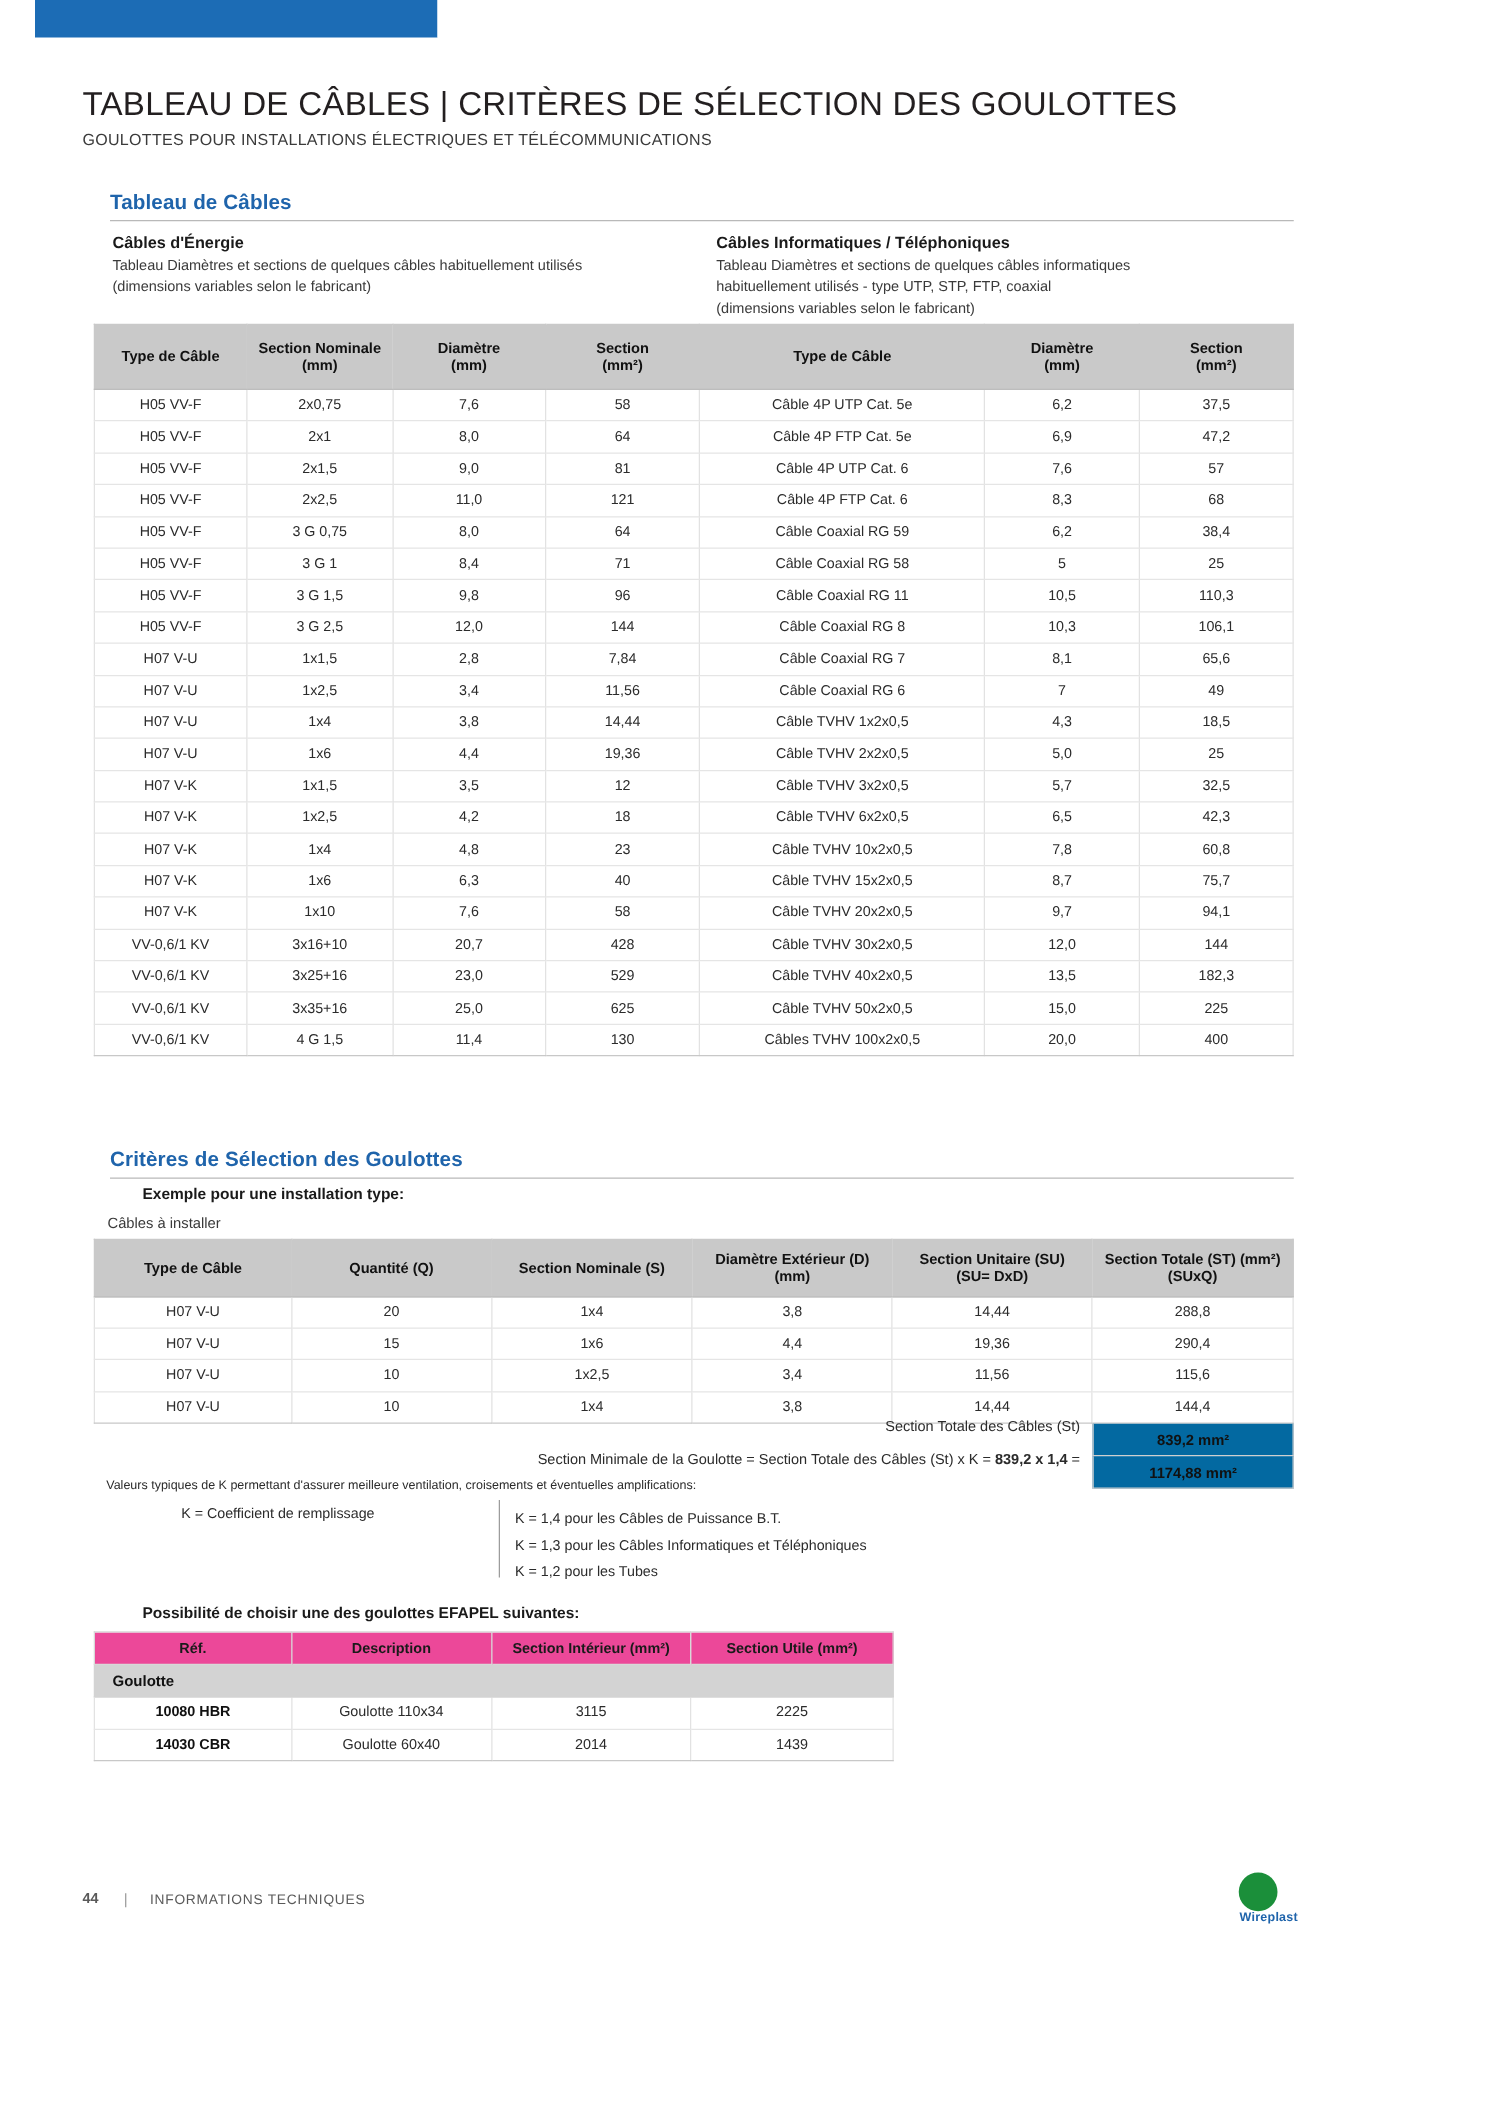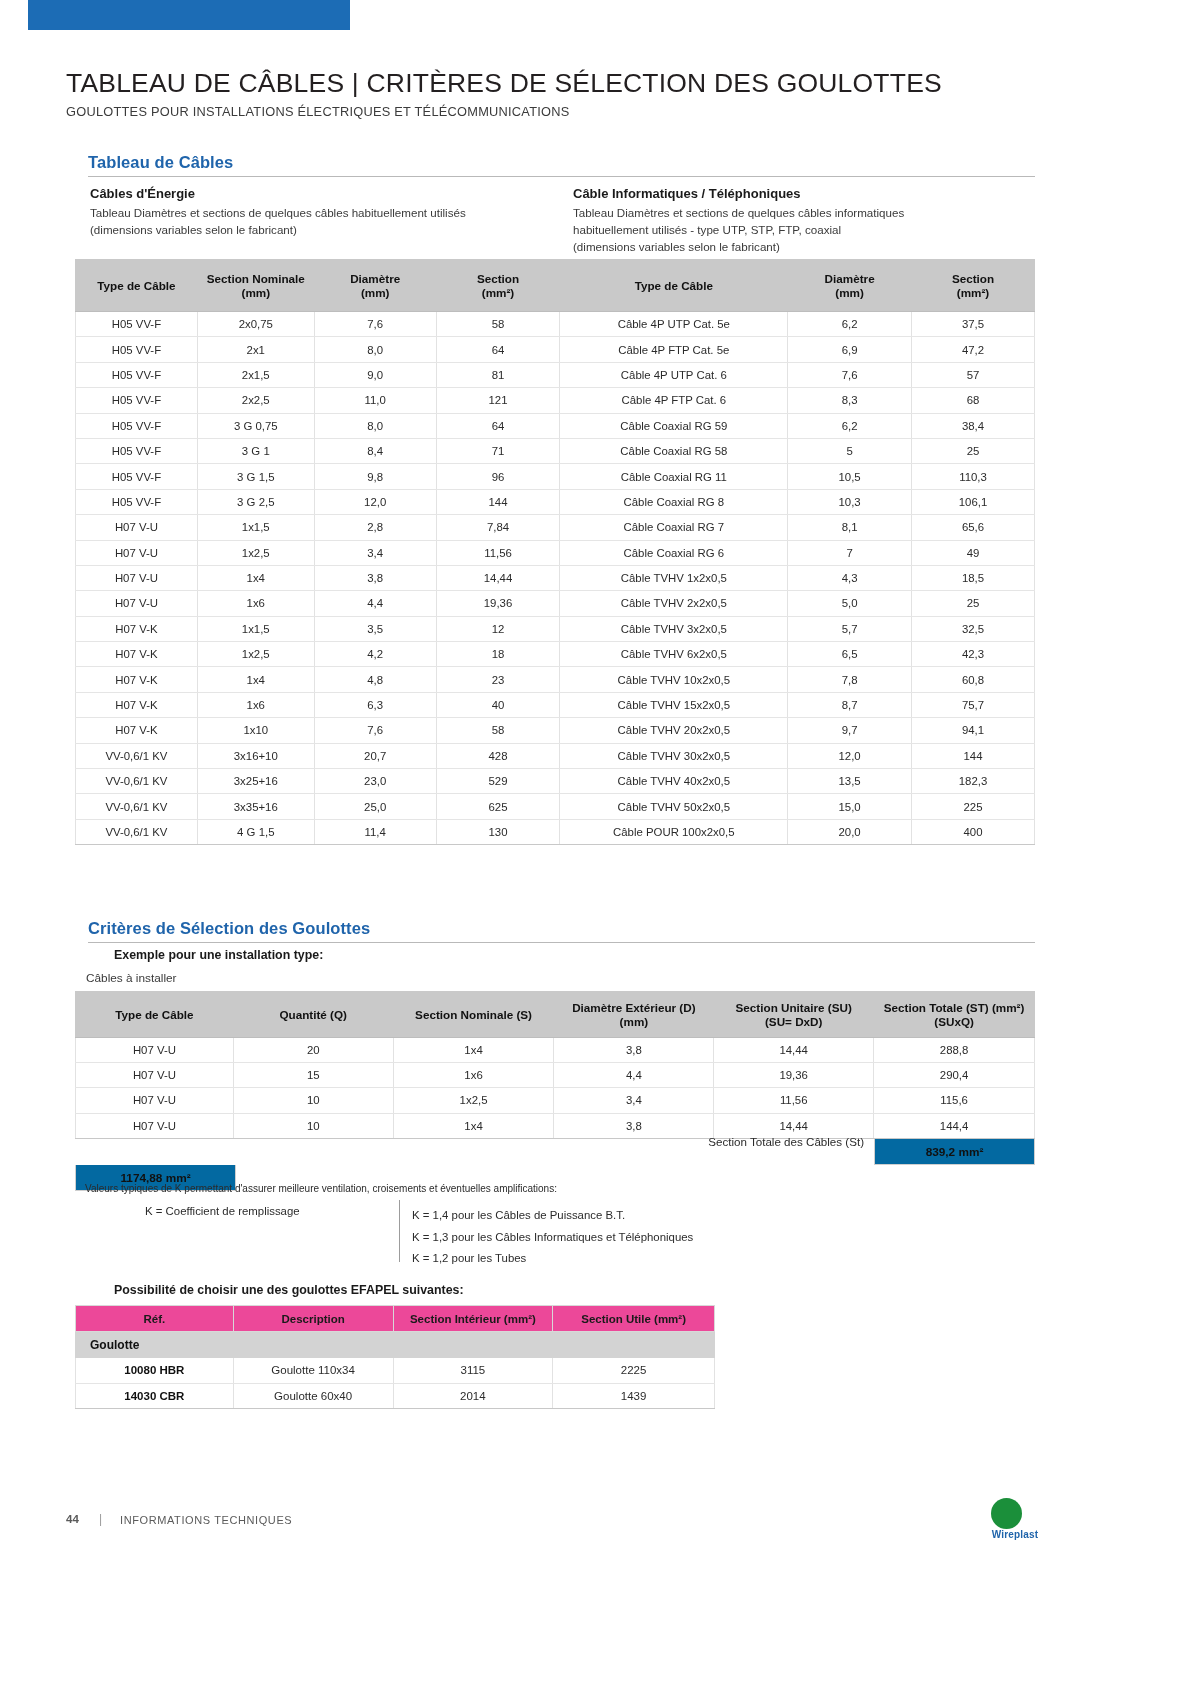--- a/index.html
+++ b/index.html
@@ -188,21 +188,21 @@
   <div class="section-head" style="left:88px; top:153px;">Tableau de Câbles</div>
   <div class="section-rule" style="left:88px; top:176px; width:947px;"></div>
 
   <div class="intro" style="left:90px; top:186px; width:470px;">
     <div class="intro-title">Câbles d'Énergie</div>
     <div class="intro-line">Tableau Diamètres et sections de quelques câbles habituellement utilisés</div>
     <div class="intro-line">(dimensions variables selon le fabricant)</div>
   </div>
 
   <div class="intro" style="left:573px; top:186px; width:470px;">
-    <div class="intro-title">Câble Informatiques / Téléphoniques</div>
+    <div class="intro-title">Câbles Informatiques / Téléphoniques</div>
     <div class="intro-line">Tableau Diamètres et sections de quelques câbles informatiques</div>
     <div class="intro-line">habituellement utilisés - type UTP, STP, FTP, coaxial</div>
     <div class="intro-line">(dimensions variables selon le fabricant)</div>
   </div>
 
   <table class="grid" id="cable-table">
     <colgroup>
       <col class="c1">
         <col class="c2">
         <col class="c3">
@@ -420,21 +420,21 @@
           <td>625</td>
           <td class="sep-strong">Câble TVHV 50x2x0,5</td>
           <td>15,0</td>
           <td>225</td>
         </tr>
         <tr>
           <td>VV-0,6/1 KV</td>
           <td>4 G 1,5</td>
           <td>11,4</td>
           <td>130</td>
-          <td class="sep-strong">Câble POUR 100x2x0,5</td>
+          <td class="sep-strong">Câbles TVHV 100x2x0,5</td>
           <td>20,0</td>
           <td>400</td>
         </tr>
       </tbody>
   </table>
 
   <div class="section-head" style="left:88px; top:919px;">Critères de Sélection des Goulottes</div>
   <div class="section-rule" style="left:88px; top:942px; width:947px;"></div>
 
   <div class="bold-line" style="left:86px; top:948px;">Exemple pour une installation type:</div>
@@ -511,20 +511,23 @@
   </table>
 
   <div class="total-row" style="left:75px; top:1129px; width:960px;">
     <div class="total-label" style="width:799px;">
       <span>Section Totale des Câbles (St)</span>
     </div>
     <div class="total-value">839,2 mm²</div>
   </div>
 
   <div class="total-row" style="left:75px; top:1155px; width:960px;">
+    <div class="total-label" style="width:799px;">
+      <span>Section Minimale de la Goulotte = Section Totale des Câbles (St) x K = </span><b>839,2 x 1,4</b><span> =</span>
+    </div>
     <div class="total-value">1174,88 mm²</div>
   </div>
 
   <div class="k-note">Valeurs typiques de K permettant d'assurer meilleure ventilation, croisements et éventuelles amplifications:</div>
   <div class="k-left">K = Coefficient de remplissage</div>
   <div class="k-divider"></div>
   <div class="k-list" id="k-list">
       <div>K = 1,4 pour les Câbles de Puissance B.T.</div>
       <div>K = 1,3 pour les Câbles Informatiques et Téléphoniques</div>
       <div>K = 1,2 pour les Tubes</div>

